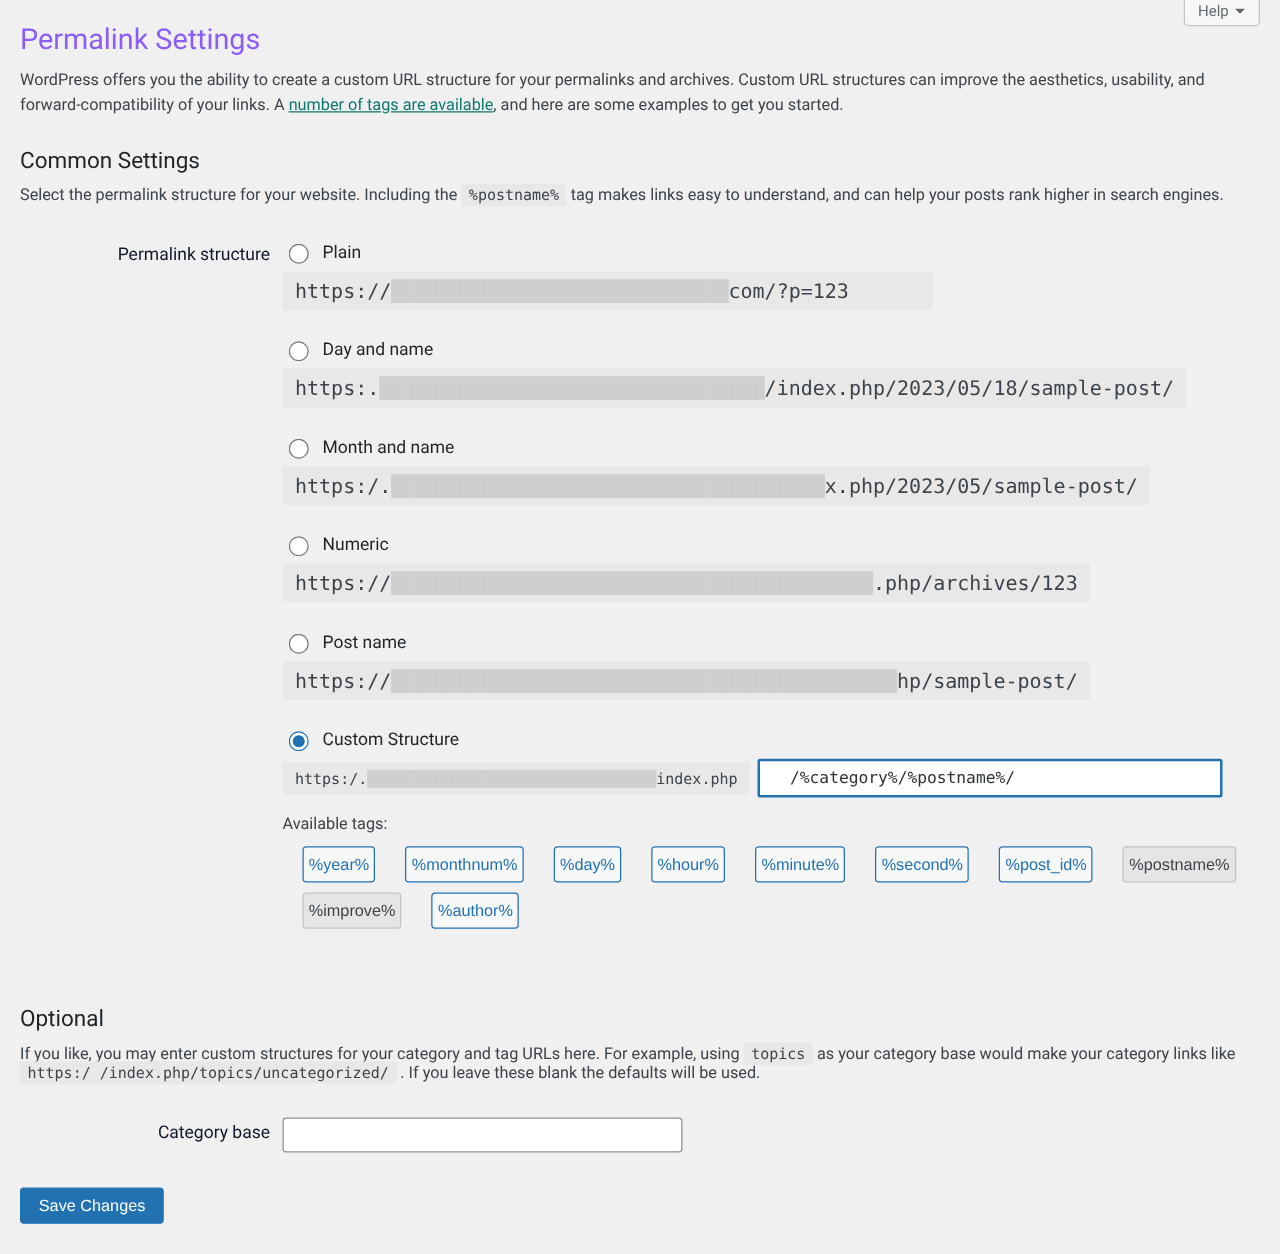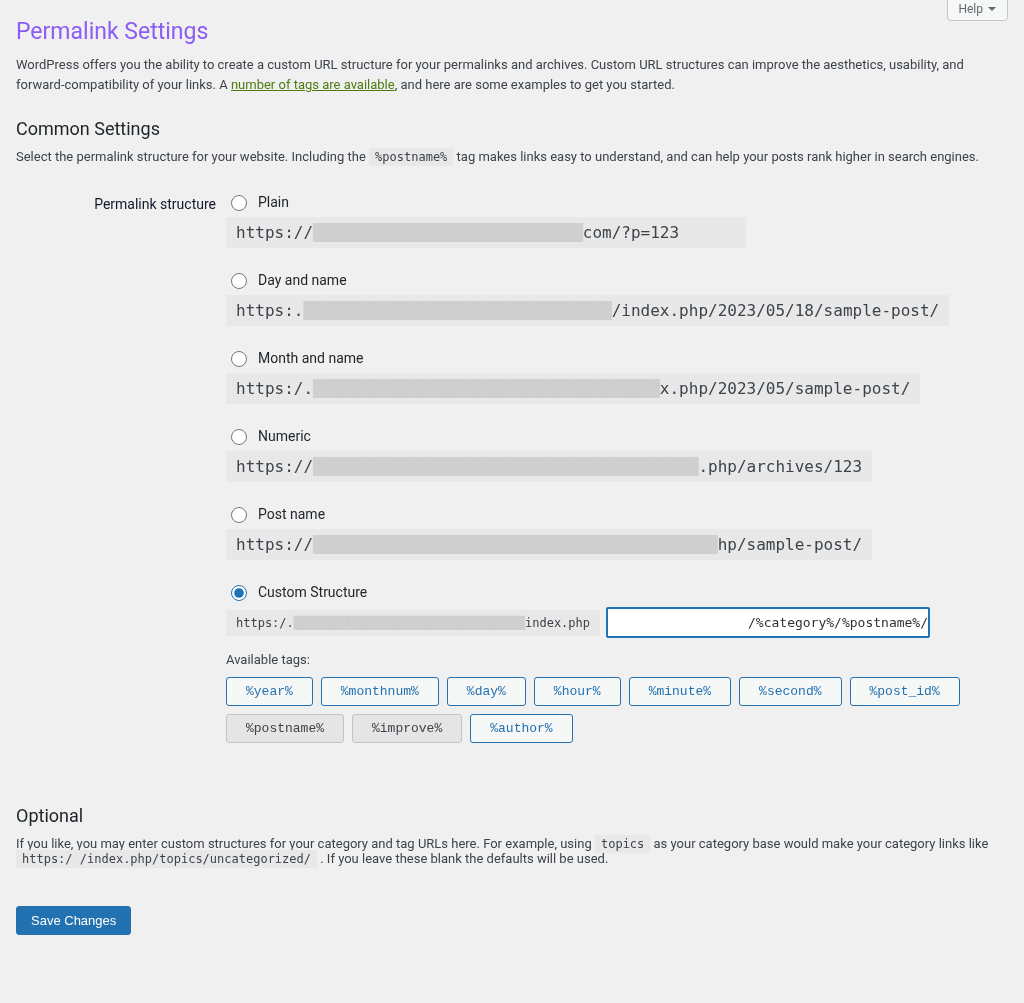--- a/index.html
+++ b/index.html
@@ -36,21 +36,21 @@
     padding:0;
     color:#8b5cf6;
   }
   p.intro {
     font-size:13px;
     line-height:1.5;
     color:#3c434a;
     margin:4px 0 20px 0;
     max-width:980px;
   }
-  a.link { color:#4d7c0f; text-decoration:underline; }
+  a.link { color:#0f766e; text-decoration:underline; }
   h2.section {
     font-size:18px;
     font-weight:400;
     margin:24px 0 10px 0;
     color:#1d2327;
   }
   p.sub {
     font-size:13px;
     color:#3c434a;
     margin:4px 0 20px 0;
@@ -100,49 +100,49 @@
     background:#e8e8e8;
     padding:6px 10px;
     font-family:Consolas,Monaco,monospace;
     font-size:12px;
     color:#3c434a;
     min-width:300px;
   }
   .custom-input {
     border:2px solid #2271b1;
     border-radius:2px;
-    padding:6px 0;
+    padding:6px 24px;
     font-family:Consolas,Monaco,monospace;
     font-size:13px;
     width:320px;
     outline:none;
     background:#fff;
     color:#2c3338;
-    text-align:right;
   }
   .available-label {
     font-size:13px;
     color:#3c434a;
     margin:14px 0 10px 0;
   }
   .tags-row {
     display:flex;
     flex-wrap:wrap;
     gap:8px;
     max-width:770px;
   }
   .tag-btn {
     border:1px solid #2271b1;
     background:#f6f7f7;
     color:#2271b1;
-    padding:6px 19px;
+    padding:6px 4px;
     font-size:13px;
     border-radius:3px;
     cursor:pointer;
-    font-family:Liberation Mono, monospace;
+    font-family:Liberation Sans, sans-serif;
+    margin-left:16px;
   }
   .tag-btn.used {
     background:#e5e5e5;
     color:#3c434a;
     border-color:#c3c4c7;
   }
   .text-input {
     border:1px solid #8c8f94;
     border-radius:3px;
     padding:4px 8px;
@@ -290,19 +290,23 @@
 <p class="sub">
   <span>If you like, you may enter custom structures for your category and tag URLs here. For example, using </span>
   <code class="inline">topics</code>
   <span> as your category base would make your category links like </span><br>
   <code class="opt-example">https:/                                             /index.php/topics/uncategorized/</code>
   <span> . If you leave these blank the defaults will be used.</span>
 </p>
 
 <table class="form-table">
   <tbody>
+      <tr>
+    <th>Category base</th>
+    <td><input type="text" class="text-input" style=""></td>
+  </tr>
 </tbody>
   </table>
 
 <button type="button" class="save-btn">Save Changes</button>
 
 
 
 
 </body></html>

